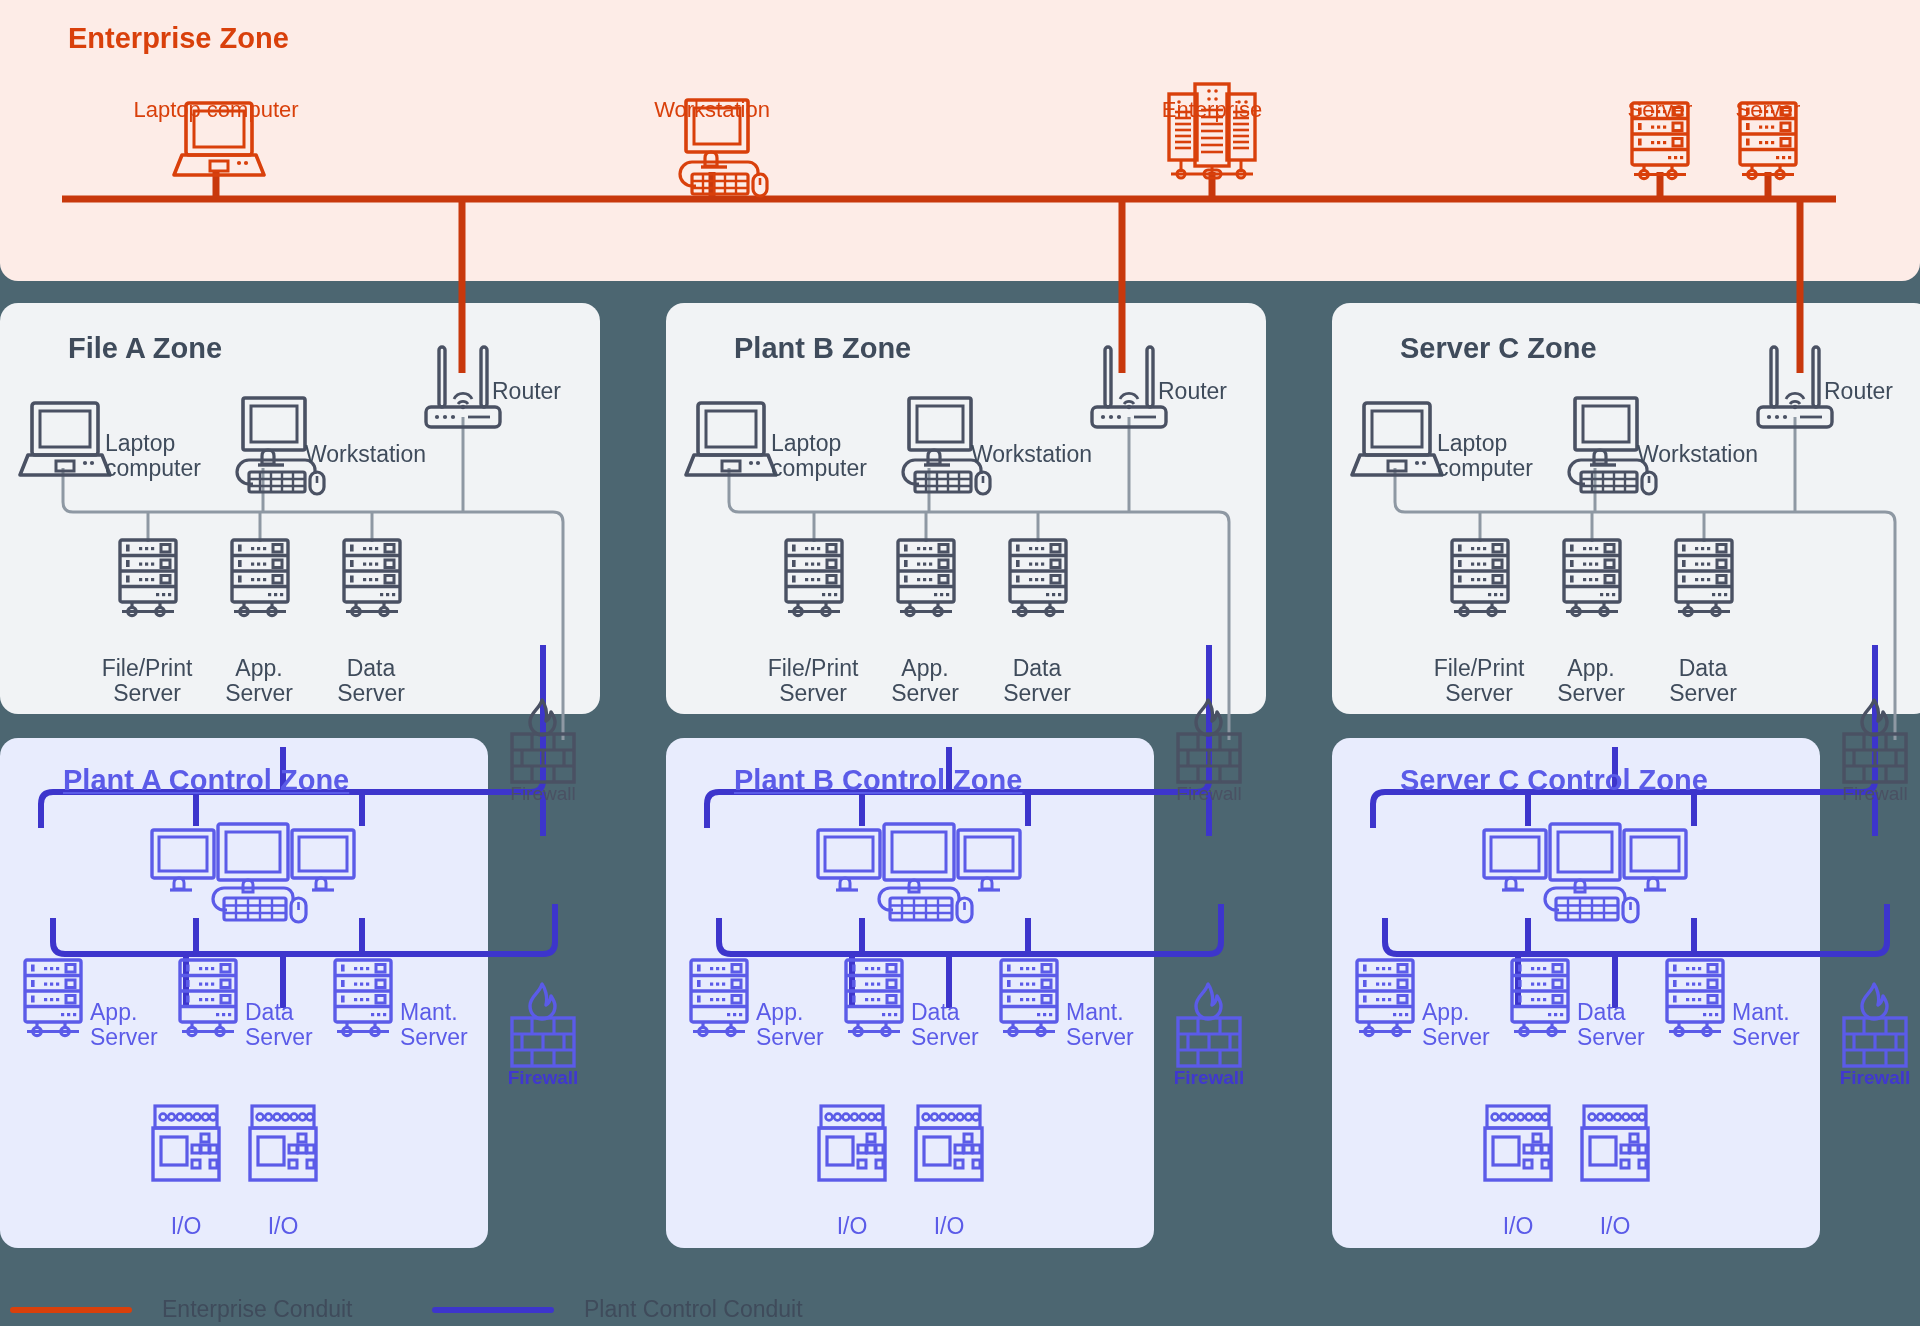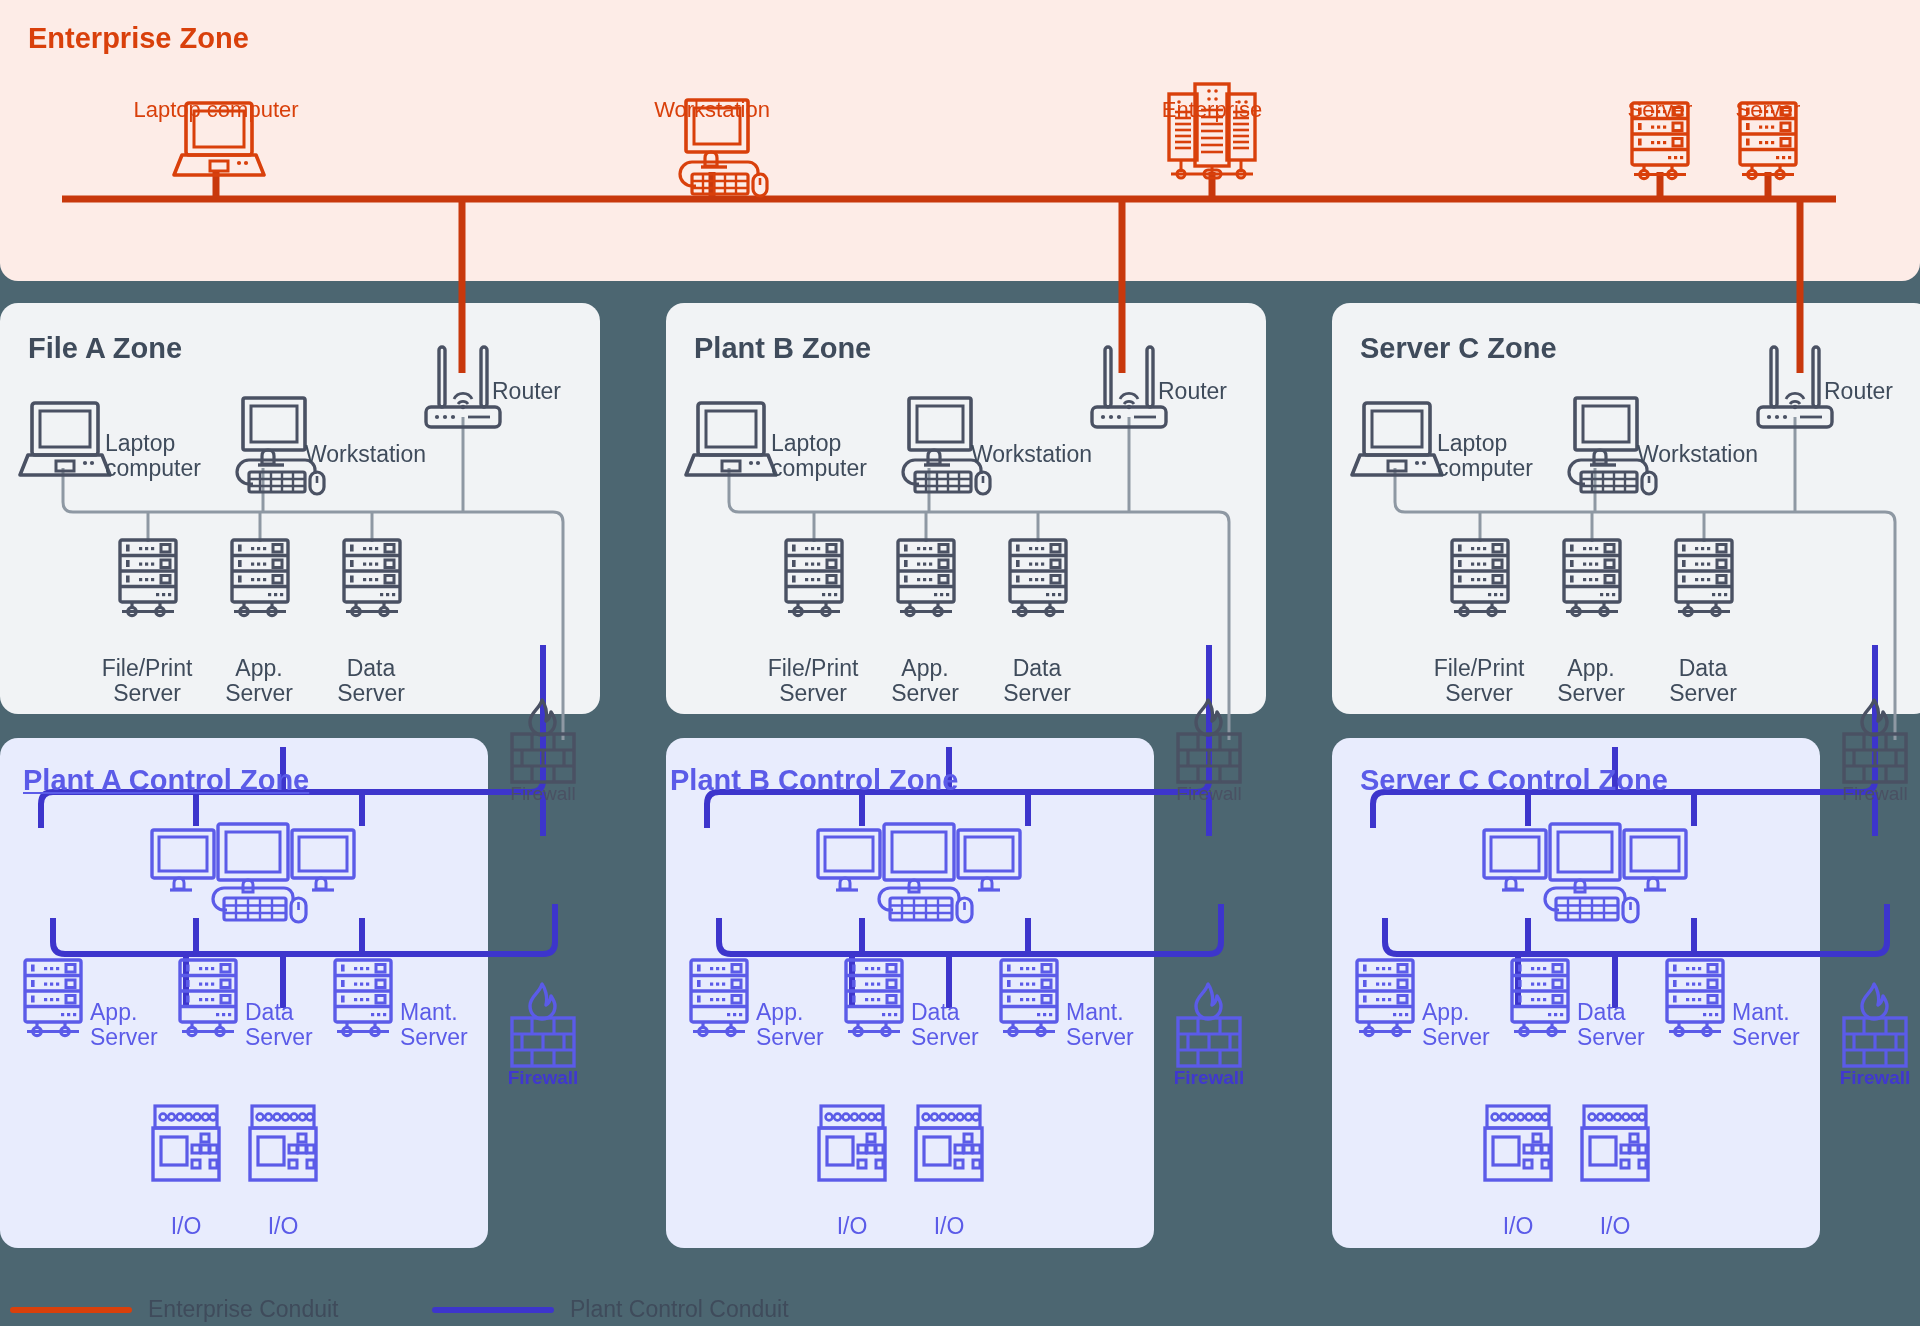--- a/index.html
+++ b/index.html
@@ -9,32 +9,32 @@
     font-family:"Liberation Sans", sans-serif;
     overflow:hidden;
     position:relative;
   }
   #stage{position:absolute;inset:0;width:1920px;height:1326px;}
   svg.layer{position:absolute;left:0;top:0;width:1920px;height:1326px;overflow:visible;}
   .panel{position:absolute;border-radius:18px;}
   .ent-panel{background:#fdece7;}
   .plant-panel{background:#f1f3f5;}
   .ctrl-panel{background:#e8ecfd;}
-  .ztitle{position:absolute;font-weight:bold;white-space:nowrap;}
+  .ztitle{position:absolute;font-weight:bold;white-space:nowrap;margin-left:40px;}
   .ent-title{color:#d9400b;font-size:29px;}
   .plant-title{color:#3f4b5b;font-size:29px;}
   .ctrl-title{color:#5b5be8;font-size:29px;}
   .lbl{position:absolute;white-space:nowrap;line-height:1.08;margin-top:24px;}
   .ent-lbl{color:#d9400b;font-size:22px;text-align:center;}
   .plant-lbl{color:#3f4b5b;font-size:23px;}
   .ctrl-lbl{color:#5b5be8;font-size:23px;}
   .fw-lbl{color:#4a5163;font-size:19px;text-align:center;}
   .fw-lbl-b{color:#4038cf;font-size:19px;font-weight:bold;text-align:center;}
   .ctr{transform:translateX(-50%);text-align:center;}
-  .legend-item{position:absolute;display:flex;align-items:center;gap:16px;}
+  .legend-item{position:absolute;display:flex;align-items:center;gap:30px;}
   .legend-line{width:122px;height:6px;border-radius:3px;display:block;}
   .legend-text{color:#3f4b5b;font-size:23px;white-space:nowrap;}
 </style>
 </head>
 <body>
 
 <div id="stage">
 
   <div class="panel ent-panel" style="left:0px;top:-20px;width:1920px;height:301px;"></div>
   <div class="ztitle ent-title" style="left:28px;top:22px;">Enterprise Zone</div>
@@ -524,21 +524,21 @@
   <div class="lbl ctrl-lbl" style="left:90px;top:976px;white-space:pre-line;">App.
 Server</div>
   <div class="lbl ctrl-lbl" style="left:245px;top:976px;white-space:pre-line;">Data
 Server</div>
   <div class="lbl ctrl-lbl" style="left:400px;top:976px;white-space:pre-line;">Mant.
 Server</div>
   <div class="lbl ctrl-lbl ctr" style="left:186px;top:1190px;">I/O</div>
   <div class="lbl ctrl-lbl ctr" style="left:283px;top:1190px;">I/O</div>
   <div class="lbl fw-lbl-b ctr" style="left:543px;top:1044px;">Firewall</div>
 
-  <div class="ztitle ctrl-title" style="left:670px;top:764px;">Plant B Control Zone</div>
+  <div class="ztitle ctrl-title" style="left:694px;top:764px;text-decoration:underline;">Plant B Control Zone</div>
   <div class="lbl ctrl-lbl" style="left:756px;top:976px;white-space:pre-line;">App.
 Server</div>
   <div class="lbl ctrl-lbl" style="left:911px;top:976px;white-space:pre-line;">Data
 Server</div>
   <div class="lbl ctrl-lbl" style="left:1066px;top:976px;white-space:pre-line;">Mant.
 Server</div>
   <div class="lbl ctrl-lbl ctr" style="left:852px;top:1190px;">I/O</div>
   <div class="lbl ctrl-lbl ctr" style="left:949px;top:1190px;">I/O</div>
   <div class="lbl fw-lbl-b ctr" style="left:1209px;top:1044px;">Firewall</div>
 

